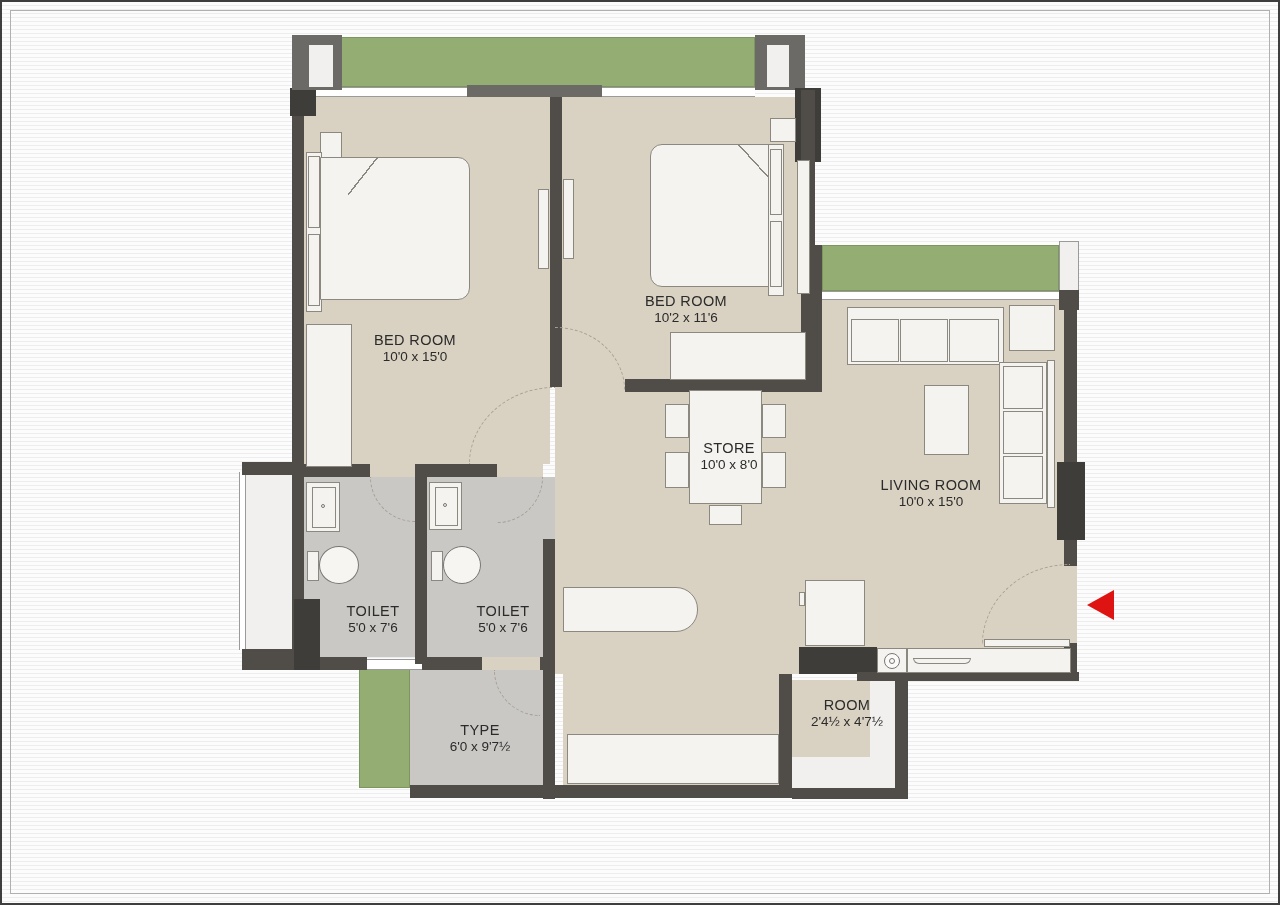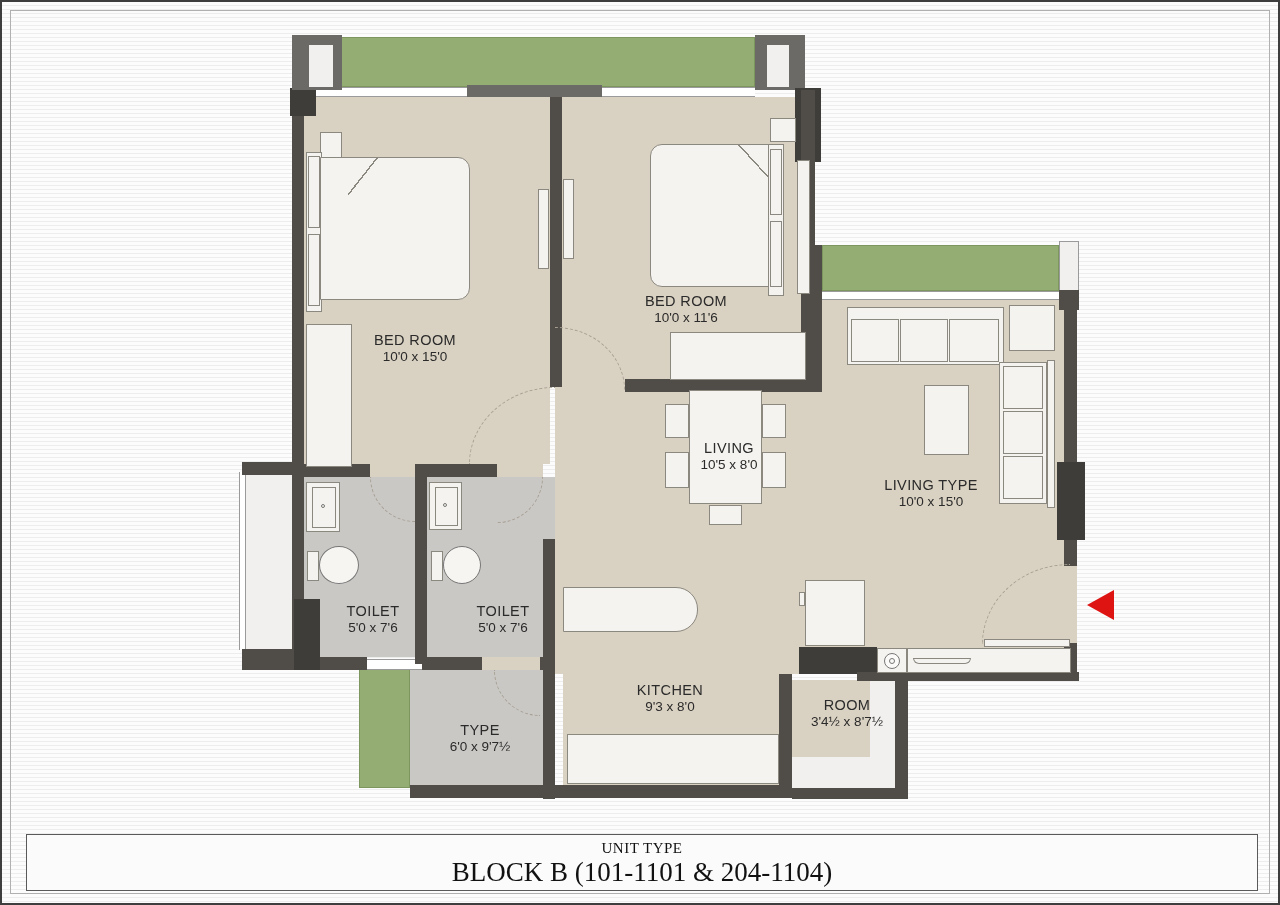--- a/index.html
+++ b/index.html
@@ -202,48 +202,40 @@
   <div class="f" style="left:982px;top:637px;width:86px;height:8px"></div>
 
   <div class="arrow-left" style="left:1085px;top:588px"></div>
 
   <div class="room-label" style="left:313px;top:330px;width:200px">
     <div class="rname">BED ROOM</div>
       <div class="rdims">10'0 x 15'0</div>
   </div>
   <div class="room-label" style="left:584px;top:291px;width:200px">
     <div class="rname">BED ROOM</div>
-      <div class="rdims">10'0 x 11'6</div>
+      <div class="rdims">10'2 x 11'6</div>
   </div>
   <div class="room-label" style="left:829px;top:475px;width:200px">
-    <div class="rname">LIVING TYPE</div>
+    <div class="rname">LIVING ROOM</div>
       <div class="rdims">10'0 x 15'0</div>
   </div>
   <div class="room-label" style="left:647px;top:438px;width:160px">
-    <div class="rname">LIVING</div>
-      <div class="rdims">10'5 x 8'0</div>
-  </div>
-  <div class="room-label" style="left:568px;top:680px;width:200px">
-    <div class="rname">KITCHEN</div>
-      <div class="rdims">9'3 x 8'0</div>
+    <div class="rname">STORE</div>
+      <div class="rdims">10'0 x 8'0</div>
   </div>
   <div class="room-label" style="left:301px;top:601px;width:140px">
     <div class="rname">TOILET</div>
       <div class="rdims">5'0 x 7'6</div>
   </div>
   <div class="room-label" style="left:431px;top:601px;width:140px">
     <div class="rname">TOILET</div>
       <div class="rdims">5'0 x 7'6</div>
   </div>
   <div class="room-label" style="left:398px;top:720px;width:160px">
     <div class="rname">TYPE</div>
       <div class="rdims">6'0 x 9'7½</div>
   </div>
   <div class="room-label" style="left:765px;top:695px;width:160px">
     <div class="rname">ROOM</div>
-      <div class="rdims">3'4½ x 8'7½</div>
-  </div>
-
-  <div class="title-box">
-    <div class="unit-type">UNIT TYPE</div>
-    <div class="block-name">BLOCK B (101-1101 &amp; 204-1104)</div>
-  </div>
+      <div class="rdims">2'4½ x 4'7½</div>
+  </div>
+
 </div>
 
 </body></html>

